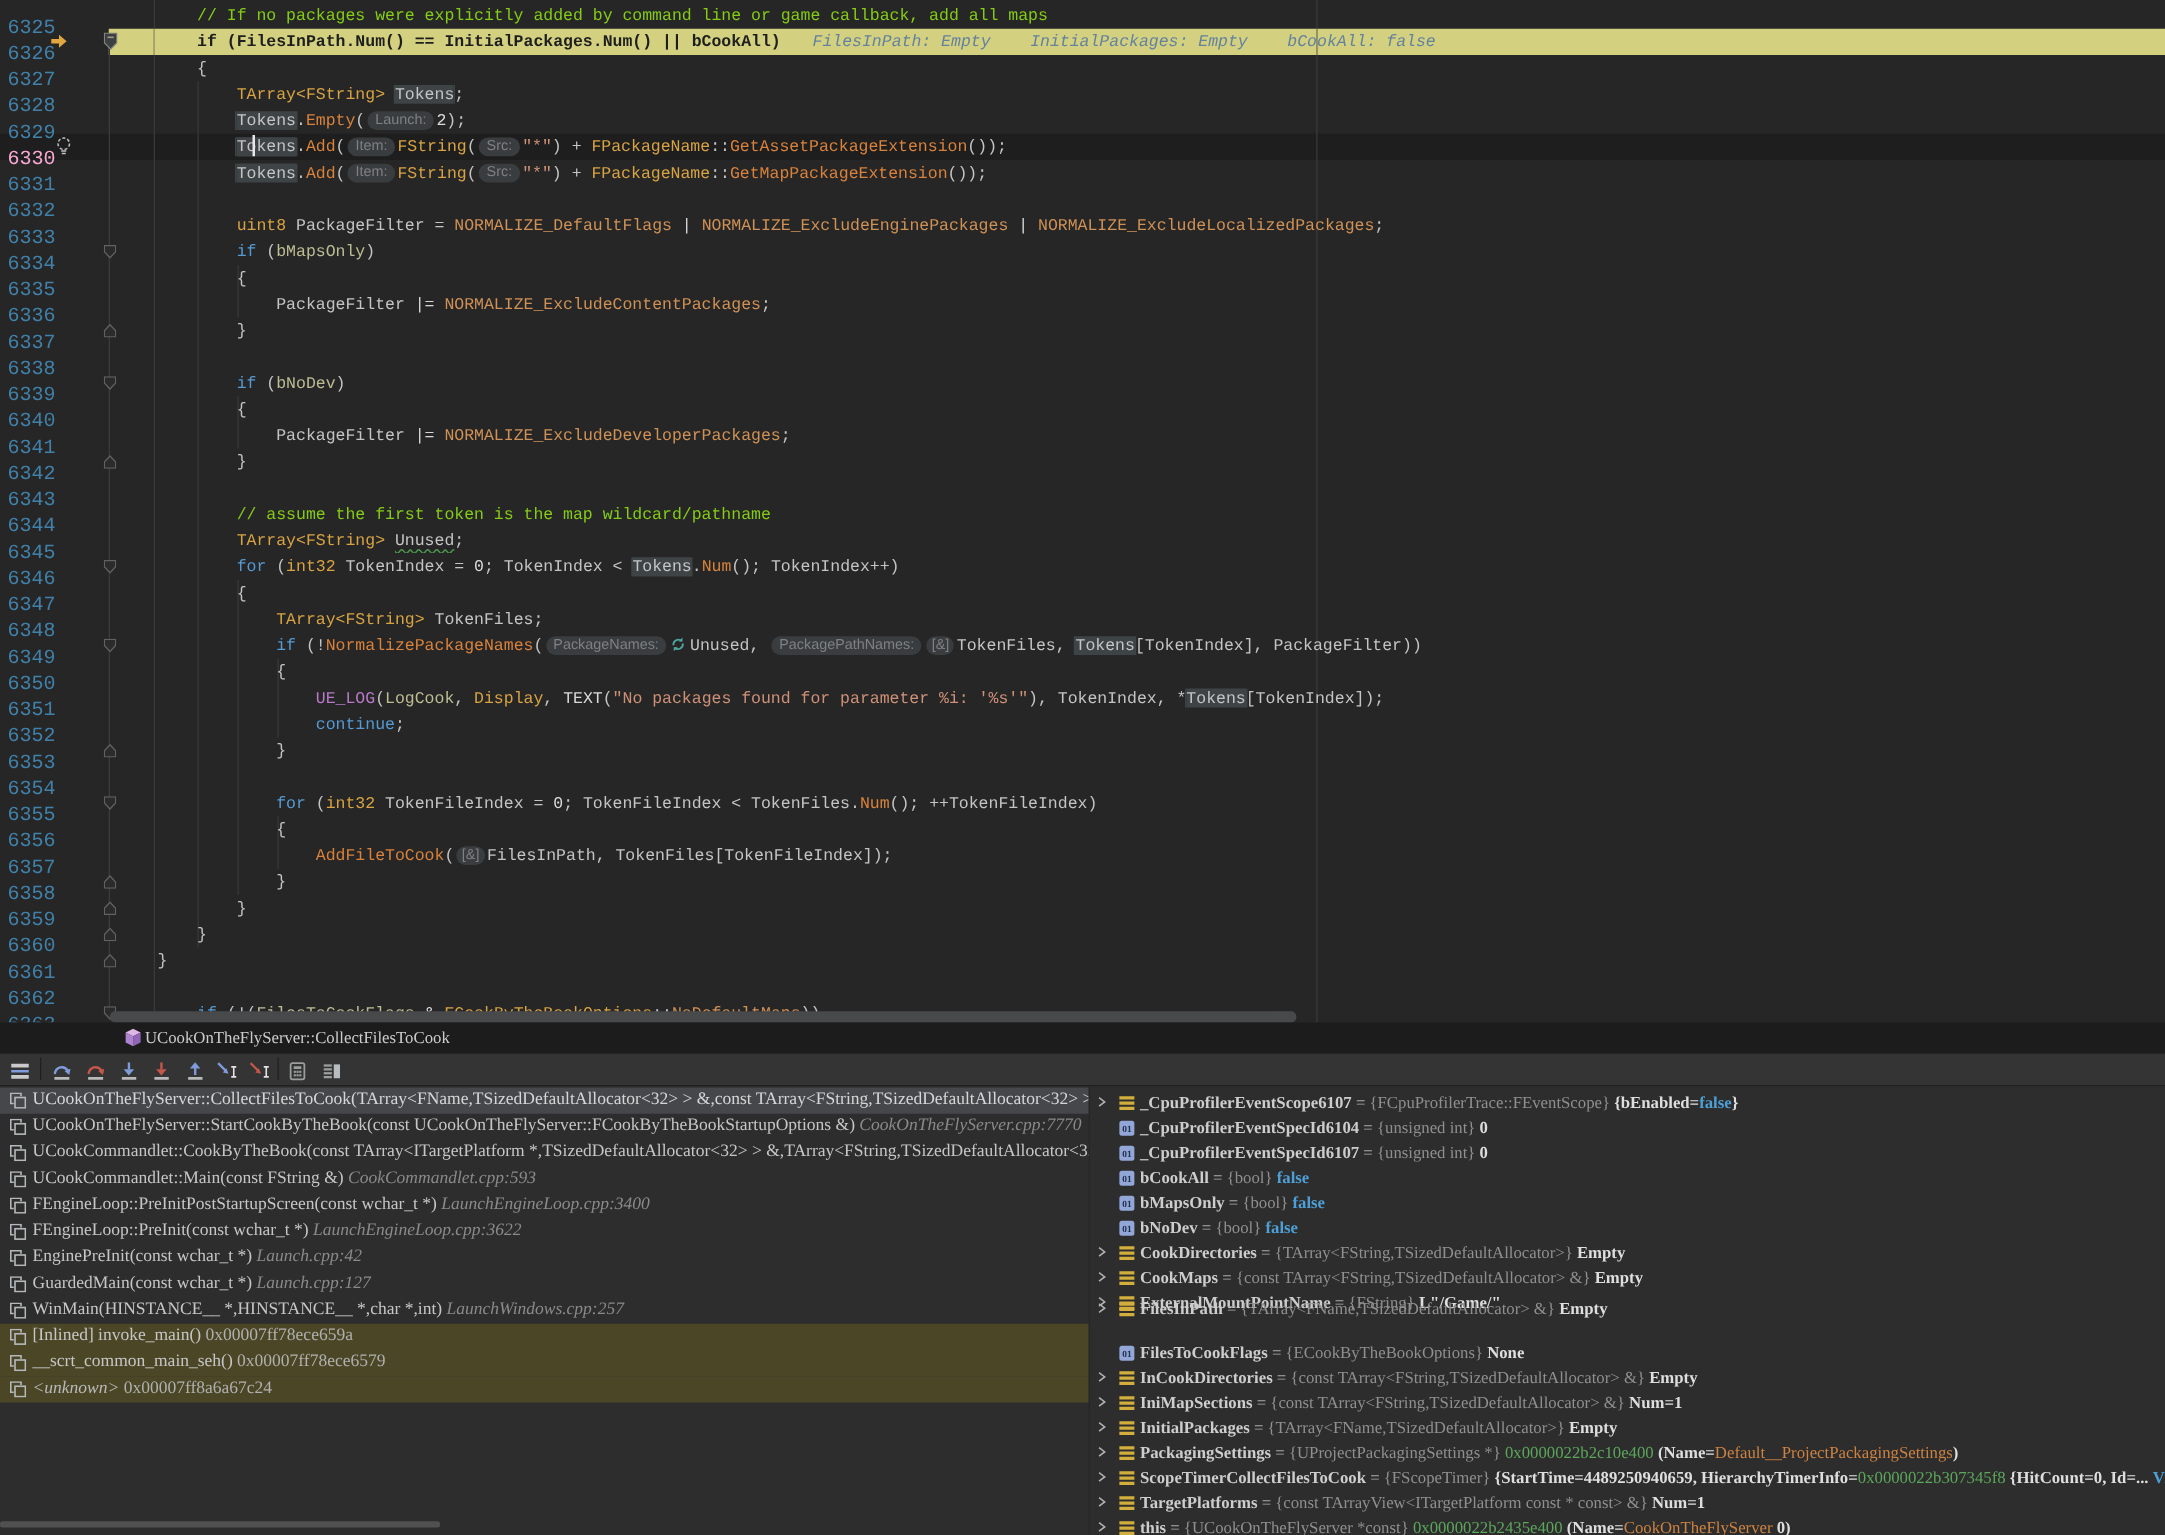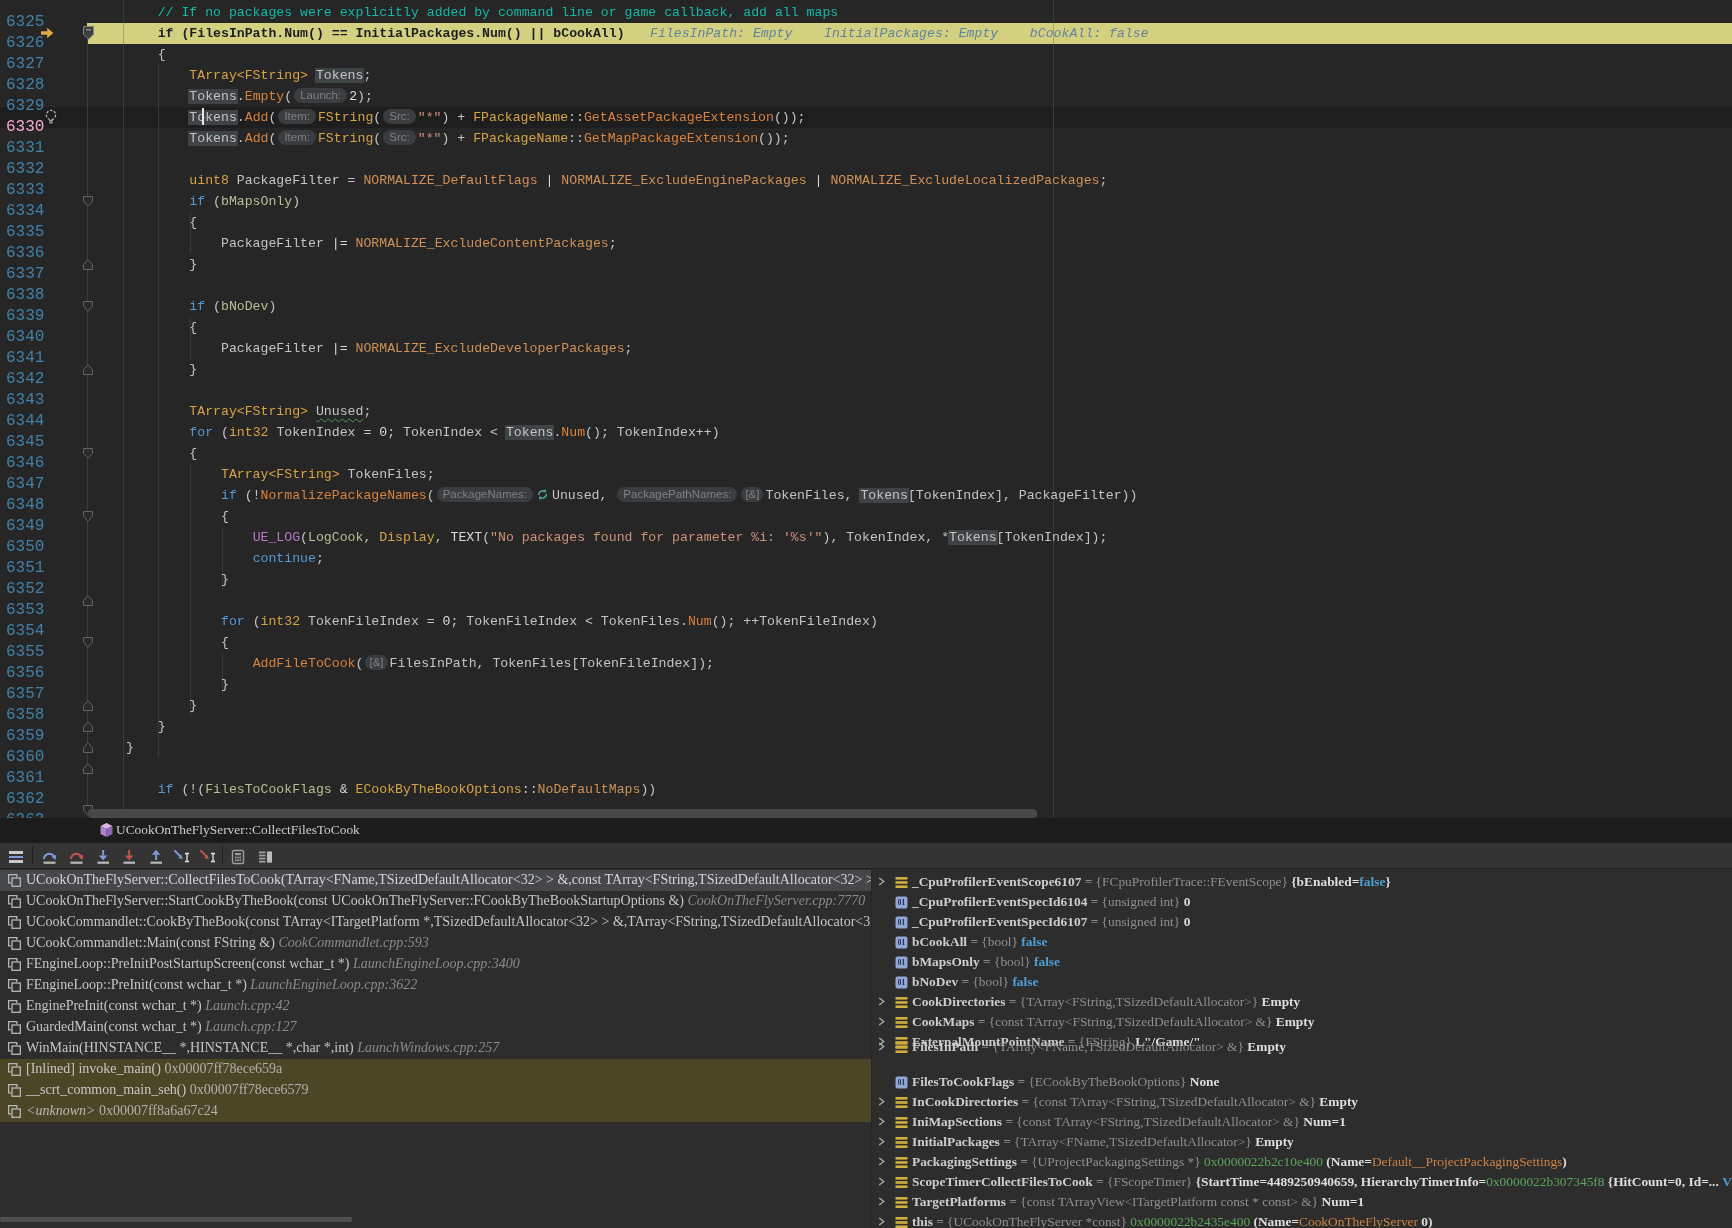--- a/index.html
+++ b/index.html
@@ -9,21 +9,21 @@
 #execrow{position:absolute;left:87px;top:22.5px;width:1645px;height:21px;background:#d3d180;}
 .vguide{position:absolute;top:0;width:1px;height:818px;background:#3a3a3a;}
 .iguide{position:absolute;width:1px;background:#383838;}
 #code{position:absolute;left:0;top:1.5px;font-family:"Liberation Mono",monospace;font-size:13.2px;line-height:21px;color:#c4c4c4;}
 .ln{height:21px;padding-left:126px;white-space:pre;overflow:visible;}
 .k{color:#559ad3;}
 .ty{color:#d7a343;}
 .fn{color:#d8823c;}
 .mc{color:#cf9156;}
 .s{color:#ce9178;}
-.c{color:#14b8a6;}
+.c{color:#84cc16;}
 .op{color:#d8d8d8;}
 .fl{color:#bdbd94;}
 .mp{color:#b978c8;}
 .num{color:#dcdcdc;}
 .box{background:#3e4345;box-shadow:1px 0 0 #3e4345,-1px 0 0 #3e4345;}
 .unuse{text-decoration:underline wavy #4c9a4c 1px;text-underline-offset:3px;}
 .chip{display:inline-block;background:#3a3d3f;color:#7e8084;font-family:"Liberation Sans",sans-serif;font-size:11.5px;line-height:15px;height:15px;border-radius:8px;padding:0 6px;margin:0 2px;vertical-align:1px;}
 .chipn{padding:0 4px;}
 .refi{display:inline-block;margin:0 3px 0 1px;}
 #xline{color:#1e1e1e;font-weight:bold;}
@@ -98,20 +98,21 @@
 <div class="ln">        <span class="k">if</span> (<span class="fl">bMapsOnly</span>)</div>
 <div class="ln">        {</div>
 <div class="ln">            PackageFilter <span class="op">|=</span> <span class="mc">NORMALIZE_ExcludeContentPackages</span>;</div>
 <div class="ln">        }</div>
 <div class="ln"></div>
 <div class="ln">        <span class="k">if</span> (<span class="fl">bNoDev</span>)</div>
 <div class="ln">        {</div>
 <div class="ln">            PackageFilter <span class="op">|=</span> <span class="mc">NORMALIZE_ExcludeDeveloperPackages</span>;</div>
 <div class="ln">        }</div>
 <div class="ln"></div>
+<div class="ln">        <span class="c">// assume the first token is the map wildcard/pathname</span></div>
 <div class="ln">        <span class="ty">TArray&lt;FString&gt;</span> <span class="unuse">Unused</span>;</div>
 <div class="ln">        <span class="k">for</span> (<span class="ty">int32</span> TokenIndex = <span class="num">0</span>; TokenIndex &lt; <span class="box">Tokens</span>.<span class="fn">Num</span>(); TokenIndex++)</div>
 <div class="ln">        {</div>
 <div class="ln">            <span class="ty">TArray&lt;FString&gt;</span> TokenFiles;</div>
 <div class="ln">            <span class="k">if</span> (!<span class="fn">NormalizePackageNames</span>(<span class="chip">PackageNames:</span><span class="refi"><svg width="13" height="13" viewBox="0 0 13 13" style="vertical-align:-2px;">
               <path d="M2.7 7.2a4 4 0 0 1 6.6-3.4" fill="none" stroke="#4ea8a0" stroke-width="1.4"></path>
               <path d="M10 1v3.2H6.8z" fill="#4ea8a0"></path>
               <path d="M10.3 5.8a4 4 0 0 1-6.6 3.4" fill="none" stroke="#4ea8a0" stroke-width="1.4"></path>
               <path d="M3 12V8.8h3.2z" fill="#4ea8a0"></path>
             </svg></span>Unused, <span class="chip">PackagePathNames:</span><span class="chip chipn">[&amp;]</span>TokenFiles, <span class="box">Tokens</span>[TokenIndex], PackageFilter))</div>

